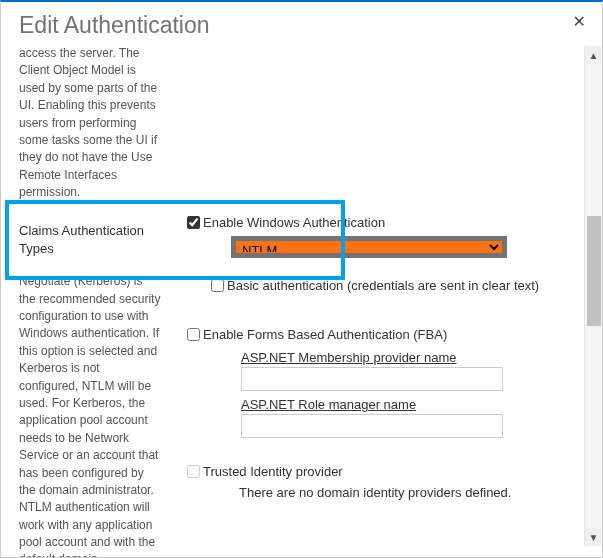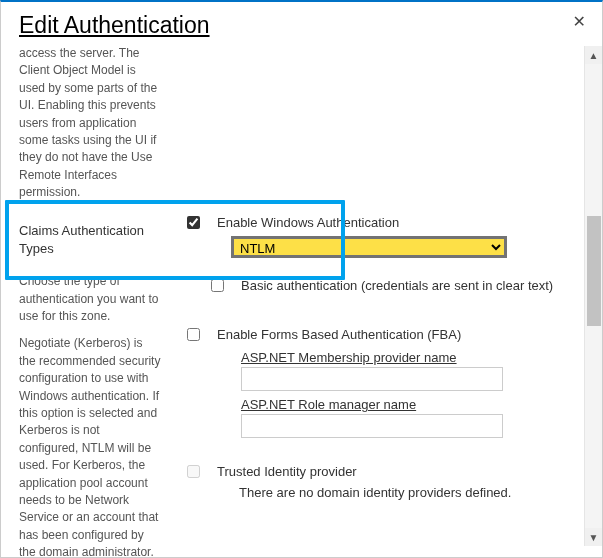--- a/index.html
+++ b/index.html
@@ -18,22 +18,21 @@
   }
   .dialog-header {
     display: flex;
     justify-content: space-between;
     align-items: flex-start;
     padding: 10px 14px 6px 18px;
   }
   .dialog-title {
     font-size: 23px;
     font-weight: 200;
-    color: #000000;
-    text-decoration: underline;
+    color: #737373;
   }
   .close-btn {
     font-size: 16px;
     color: #444;
     cursor: pointer;
     line-height: 1;
     padding: 2px;
   }
   .dialog-body {
     display: flex;
@@ -65,38 +64,38 @@
     left: 4px;
     top: 155px;
     width: 340px;
     height: 80px;
     pointer-events: none;
   }
   .form-group { margin-bottom: 14px; }
   .cb-row {
     display: flex;
     align-items: center;
-    gap: 14px;
+    gap: 0;
     margin-bottom: 4px;
     font-size: 13px;
     color: #333;
   }
   .cb-row input[type=checkbox] {
     width: 13px; height: 13px;
     accent-color: #333;
   }
   .indent-1 { margin-left: 24px; }
   .select-row { margin-left: 48px; margin-top: 2px; }
   select {
     width: 276px;
     height: 22px;
     font-size: 13px;
     padding: 1px 2px;
-    border: 3px solid #737373;
-    background: #fde047;
+    border: 5px solid #737373;
+    background: #f97316;
   }
   .sub-label {
     font-size: 13px;
     color: #333;
     margin: 6px 0 2px 58px;
     text-decoration: underline;
   }
   .text-input {
     width: 262px;
     height: 24px;
@@ -146,23 +145,22 @@
 <body>
 
 <div class="dialog-header">
   <div class="dialog-title">Edit Authentication</div>
   <div class="close-btn">✕</div>
 </div>
 
 <div class="dialog-body">
 
   <div class="left-col">
-    <div class="left-desc">access the server. The Client Object Model is used by some parts of the UI. Enabling this prevents users from application some tasks using the UI if they do not have the Use Remote Interfaces permission.</div>
+    <div class="left-desc">access the server. The Client Object Model is used by some parts of the UI. Enabling this prevents users from performing some tasks some the UI if they do not have the Use Remote Interfaces permission.</div>
     <div class="section-title">Claims Authentication Types</div>
-    <div class="left-desc">Choose the type of authentication you want to use for this zone.</div>
     <div class="left-desc">Negotiate (Kerberos) is the recommended security configuration to use with Windows authentication. If this option is selected and Kerberos is not configured, NTLM will be used. For Kerberos, the application pool account needs to be Network Service or an account that has been configured by the domain administrator. NTLM authentication will work with any application pool account and with the default domain configuration.</div>
 
   </div>
 
   <div class="right-col">
 
     <div class="spacer-top"></div>
 
     <div class="form-group">
       <div class="cb-row">

